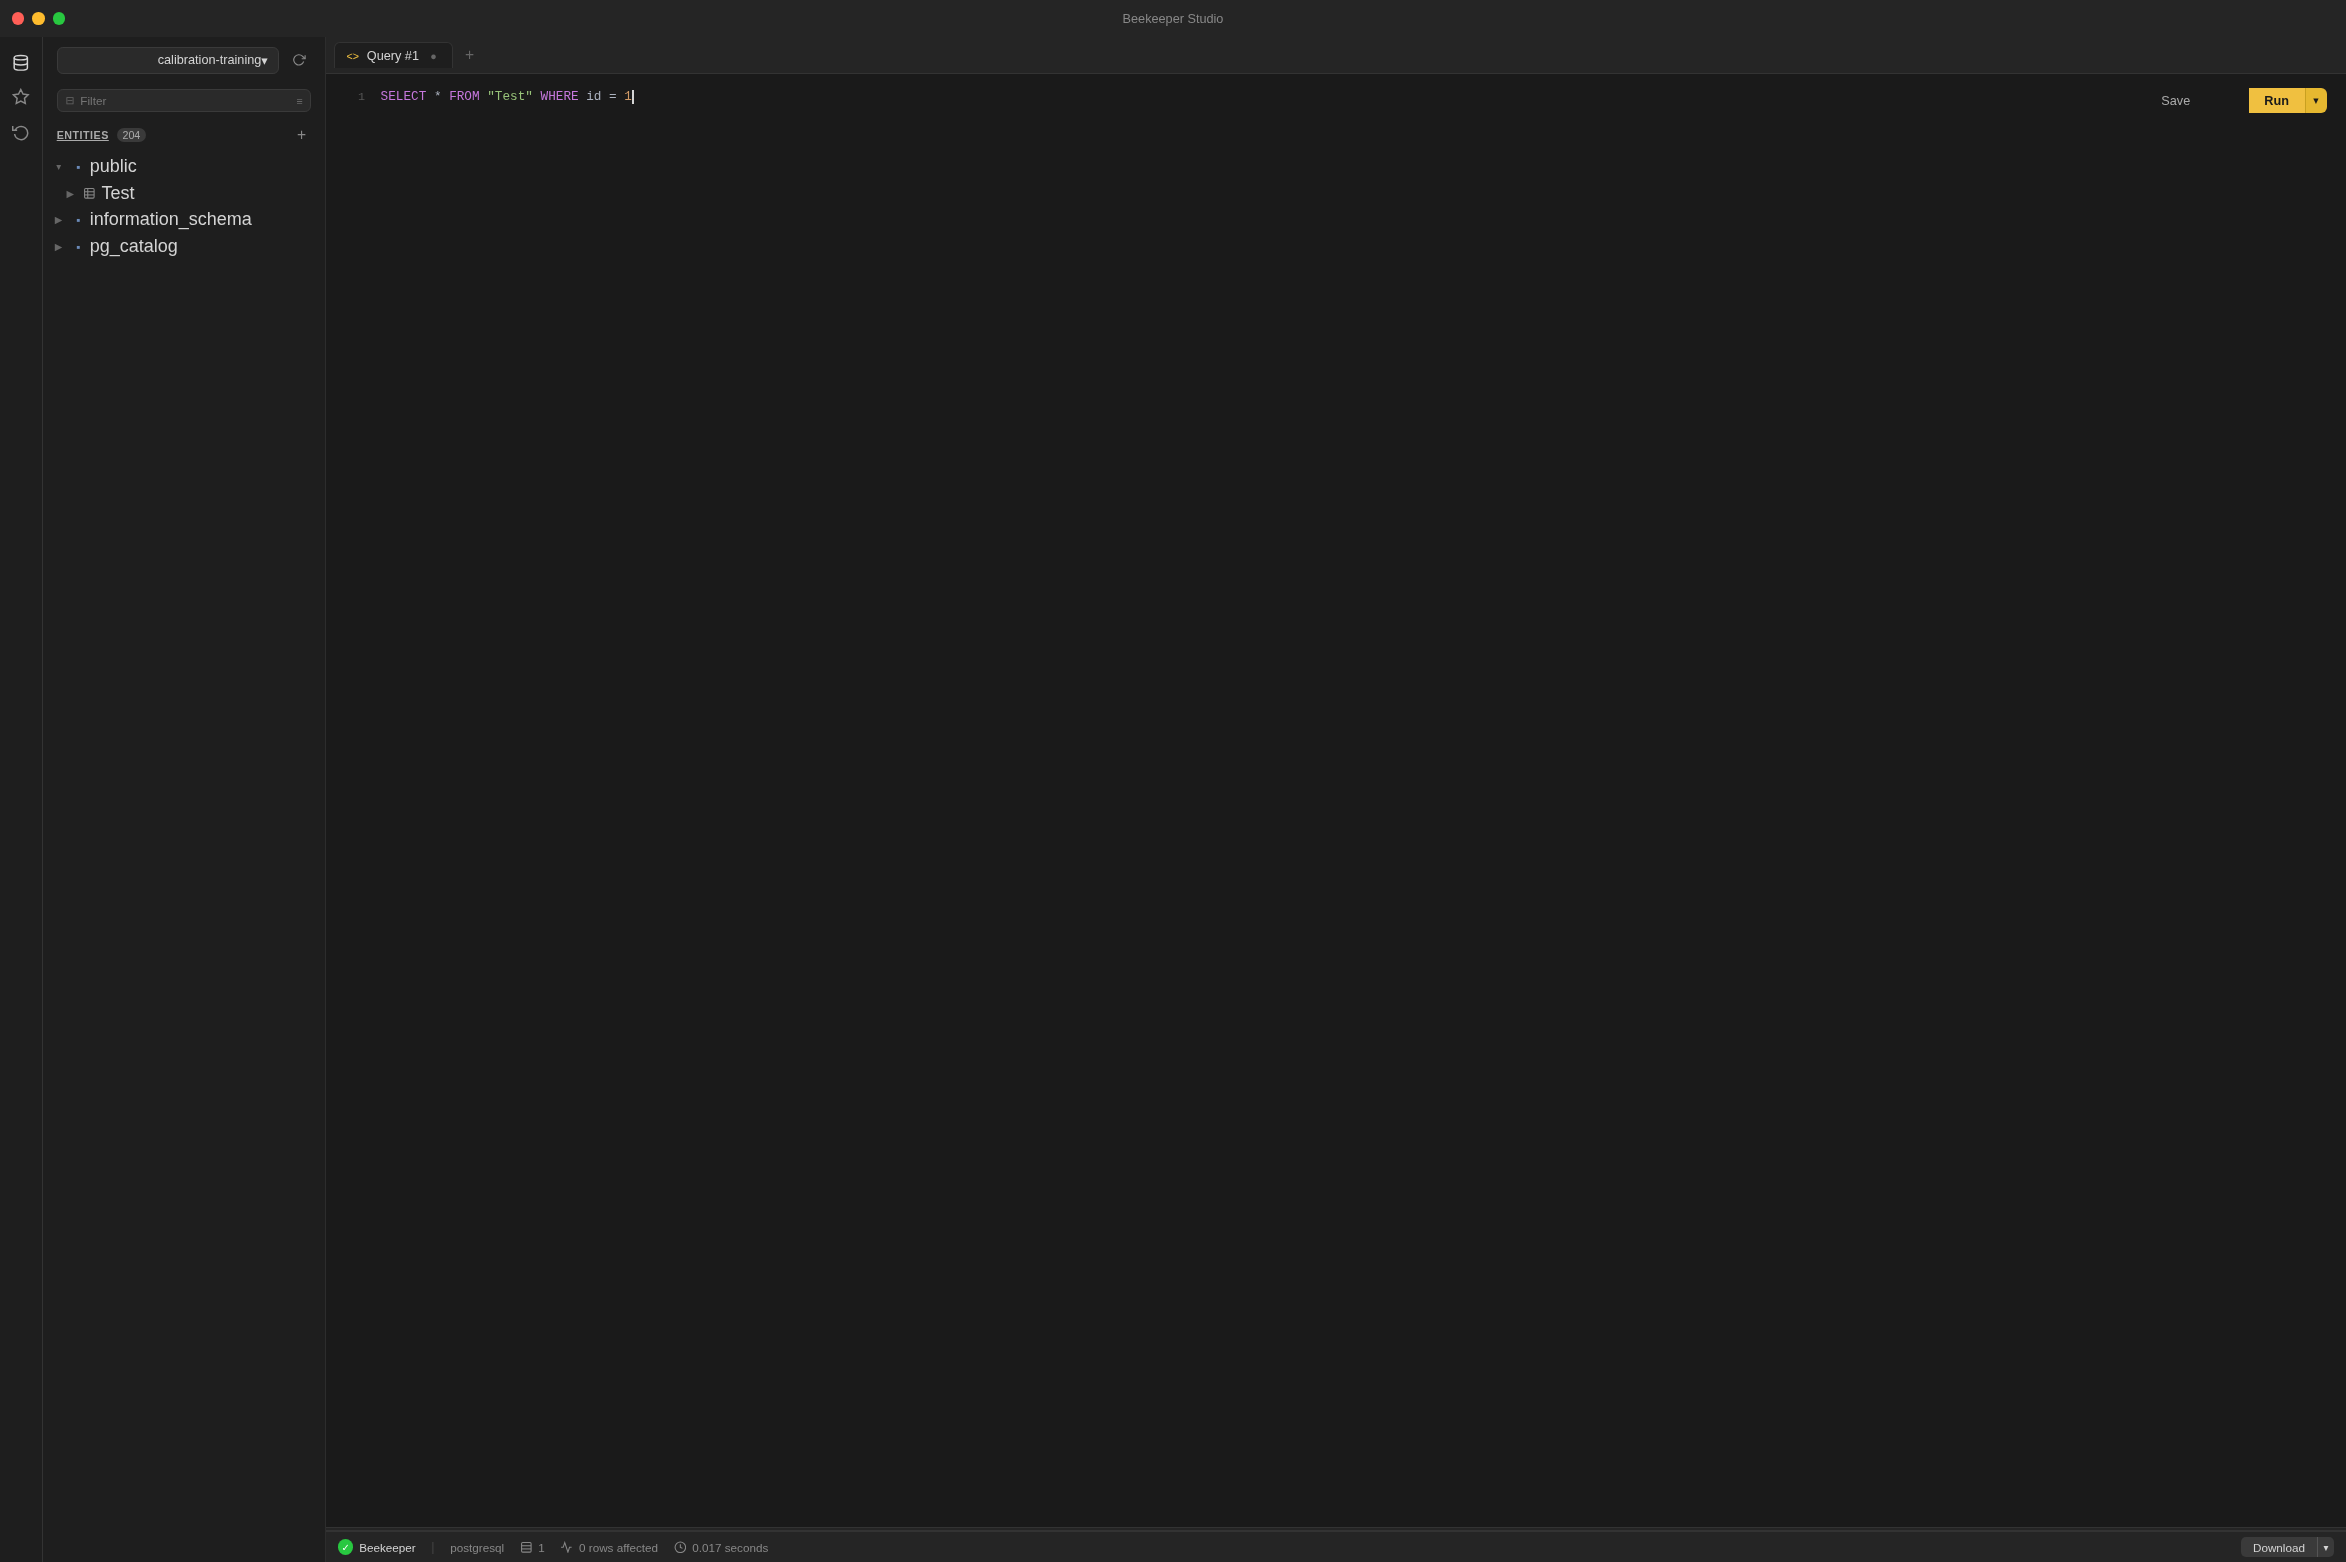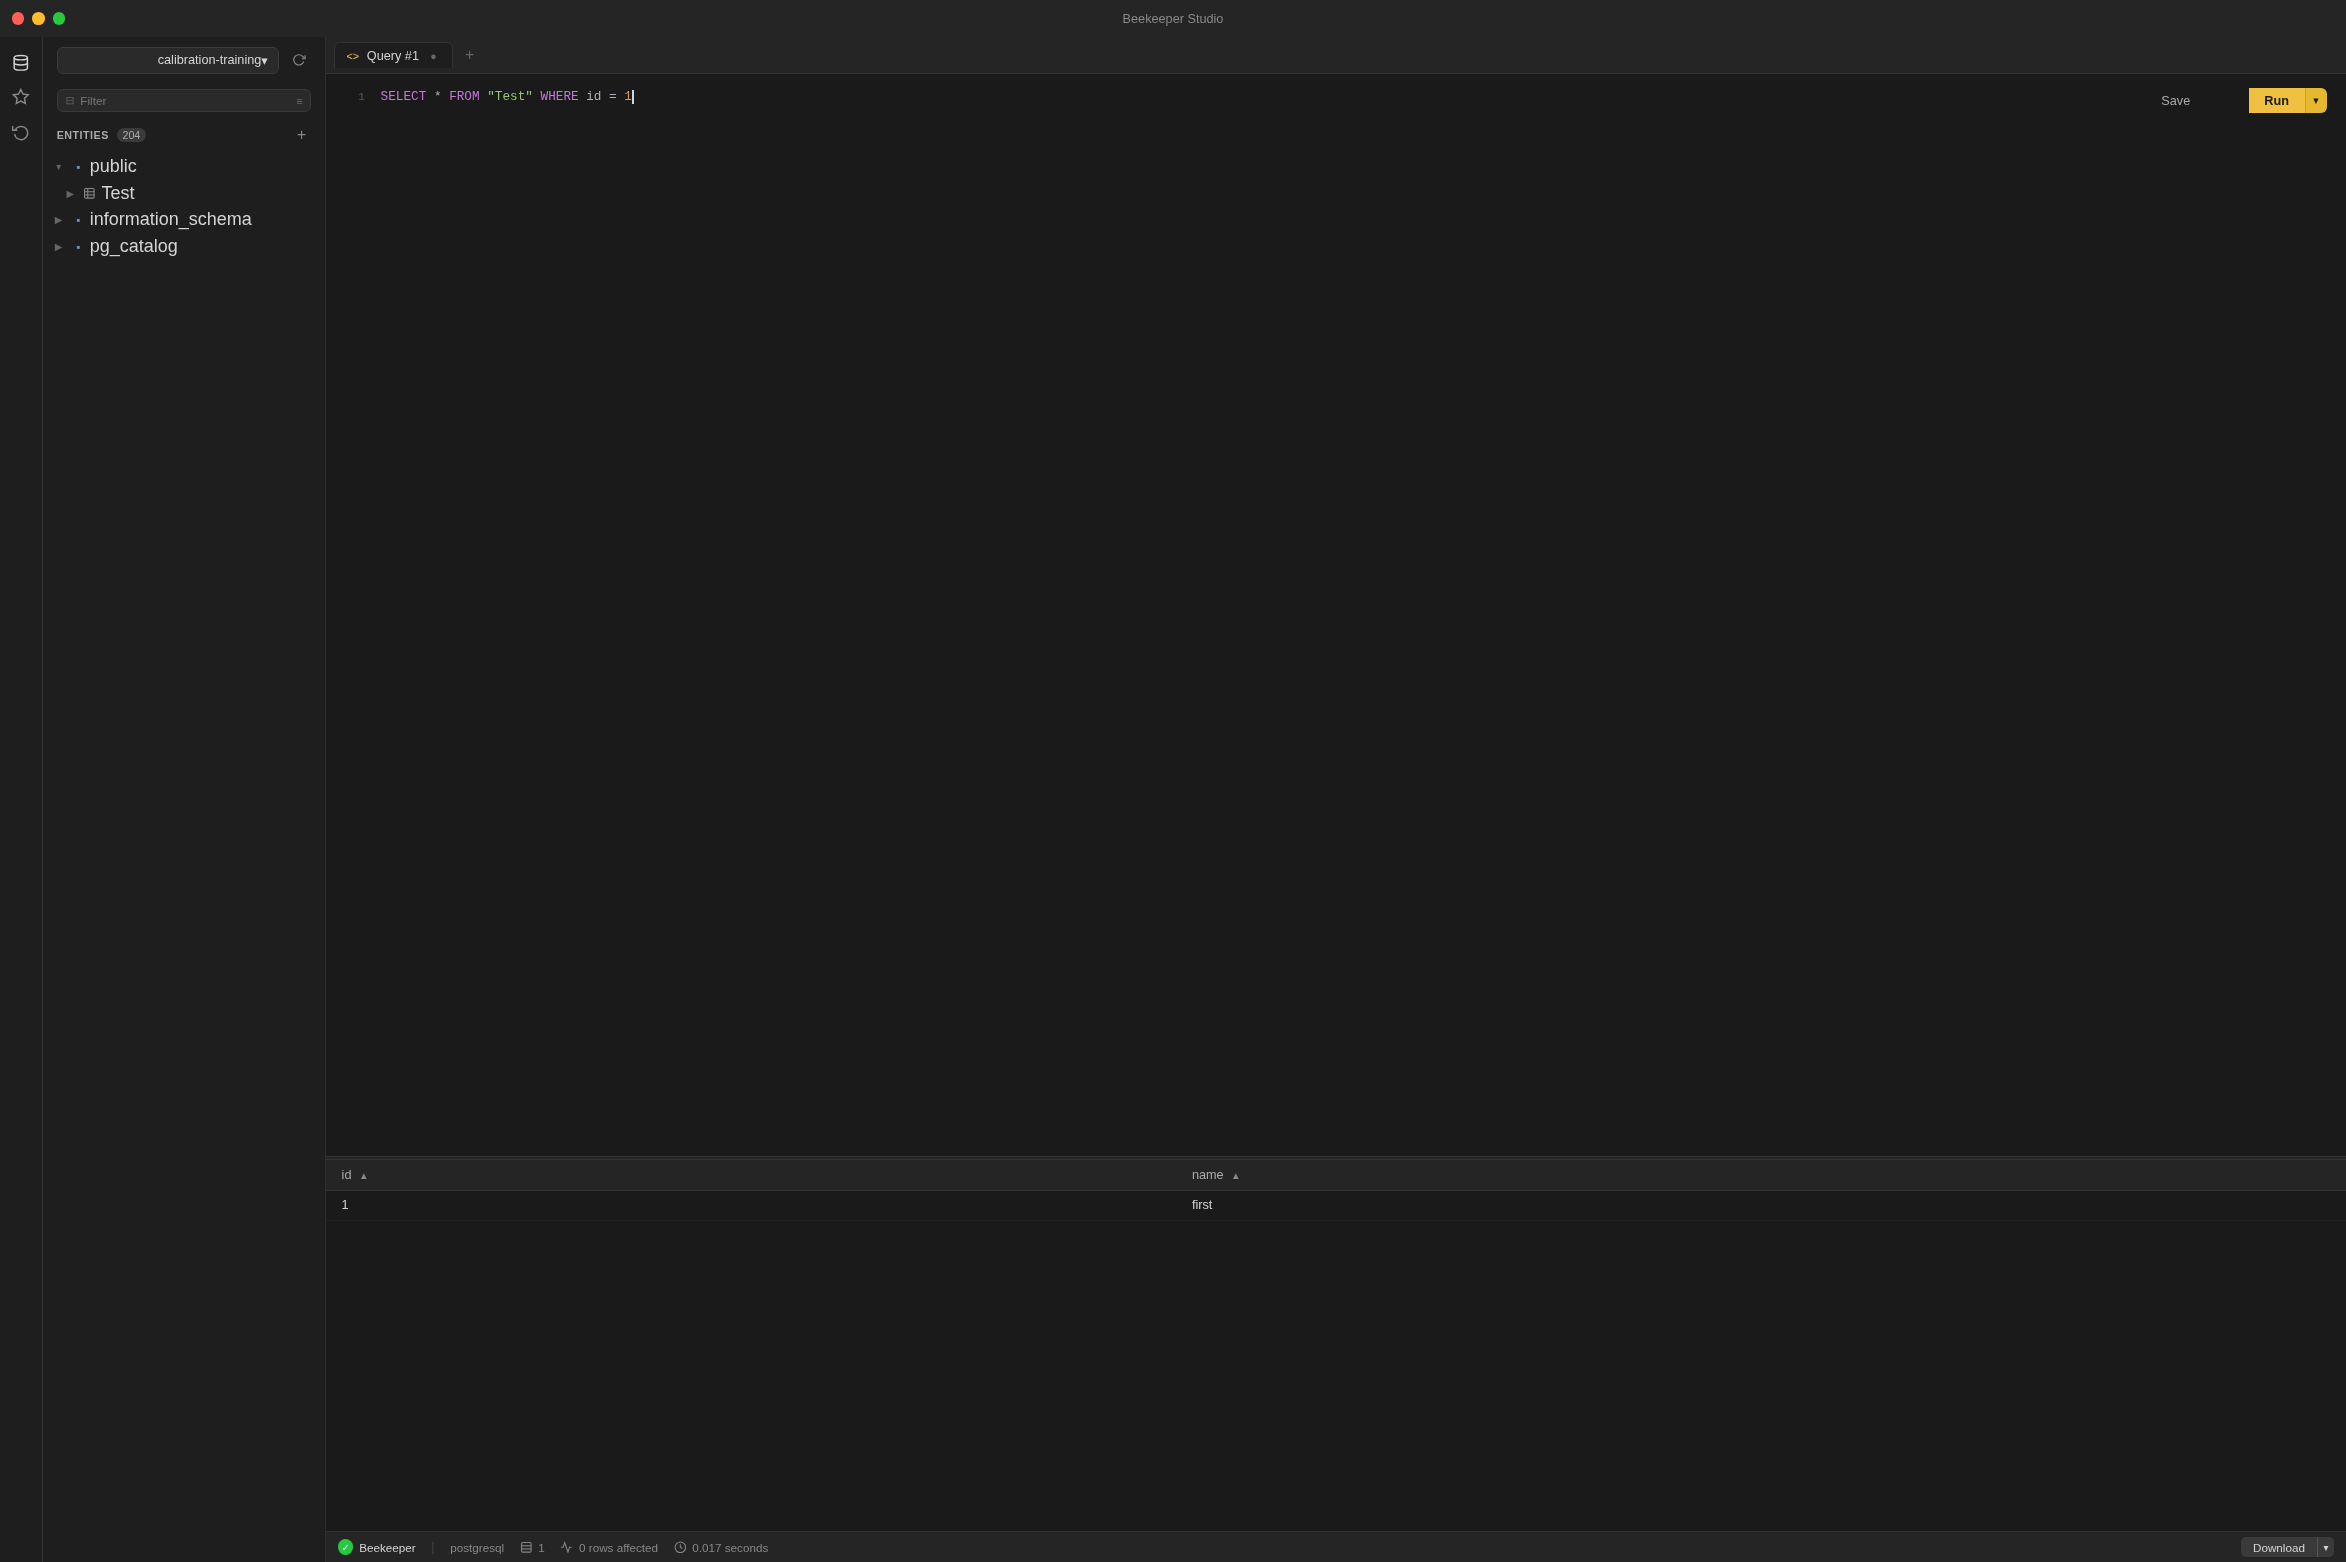--- a/index.html
+++ b/index.html
@@ -147,20 +147,21 @@
       display: flex;
       align-items: center;
       gap: 7.8px;
     }
     .entities-title {
       color: #aaa;
       font-size: 10.7px;
       font-weight: 600;
       letter-spacing: 0.5px;
       text-transform: uppercase;
+      text-decoration: underline;
     }
     .entities-count {
       background: #3a3a3a;
       color: #aaa;
       font-size: 10.7px;
       padding: 1px 5.9px;
       border-radius: 9.8px;
     }
     .add-entity-btn {
       margin-left: auto;
@@ -590,42 +591,20 @@
         <button class="save-btn">Save</button>
         <div class="run-btn-group">
           <button class="run-btn">Run</button>
           <button class="run-btn-dropdown">▾</button>
         </div>
       </div>
     </div>
 
     <div class="panel-divider"></div>
 
-    <div class="results-panel">
-      <div class="results-table">
-        <table>
-          <thead>
-            <tr>
-              <th>
-                id <span class="sort-icon">▲</span>
-              </th>
-              <th>
-                name <span class="sort-icon">▲</span>
-              </th>
-            </tr>
-          </thead>
-          <tbody>
-            <tr>
-              <td>1</td>
-              <td>first</td>
-            </tr>
-          </tbody>
-        </table>
-      </div>
-    </div>
 
     <div class="status-bar">
       <div class="status-item">
         <div class="status-dot">
           <span class="status-dot-inner">✓</span>
         </div>
         <span class="status-db">Beekeeper</span>
       </div>
       <span class="status-divider">|</span>
       <div class="status-item">

